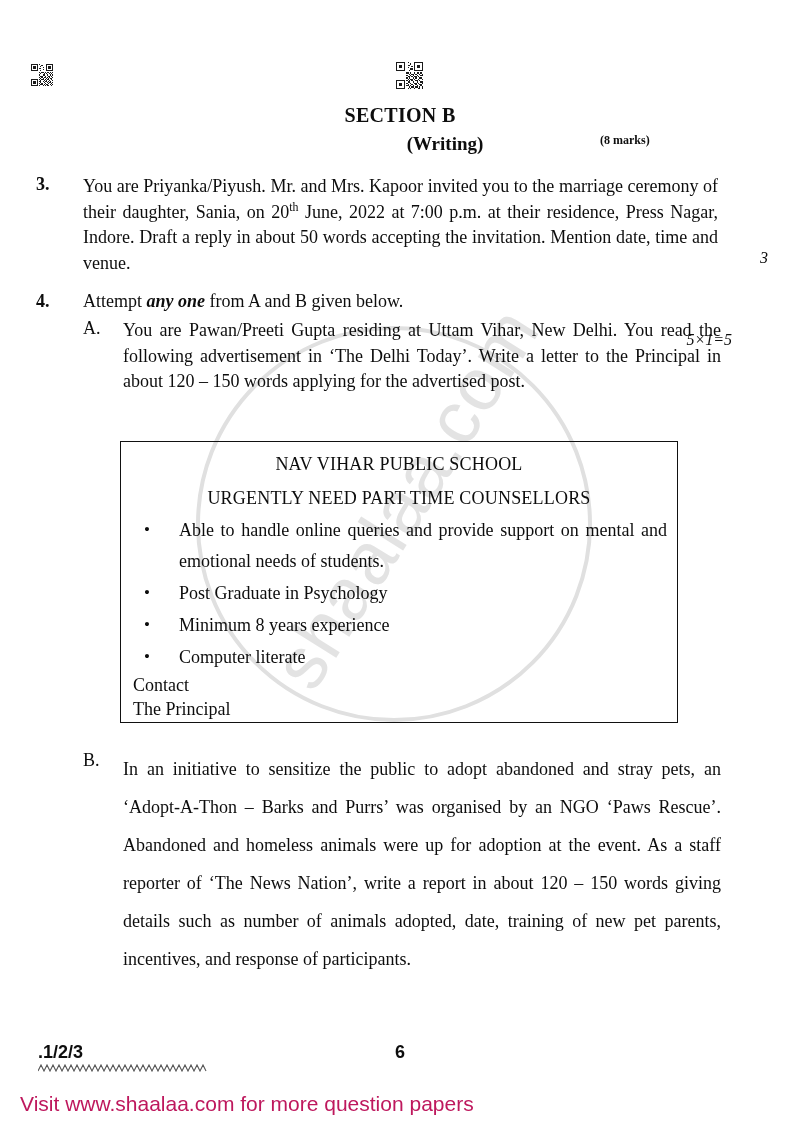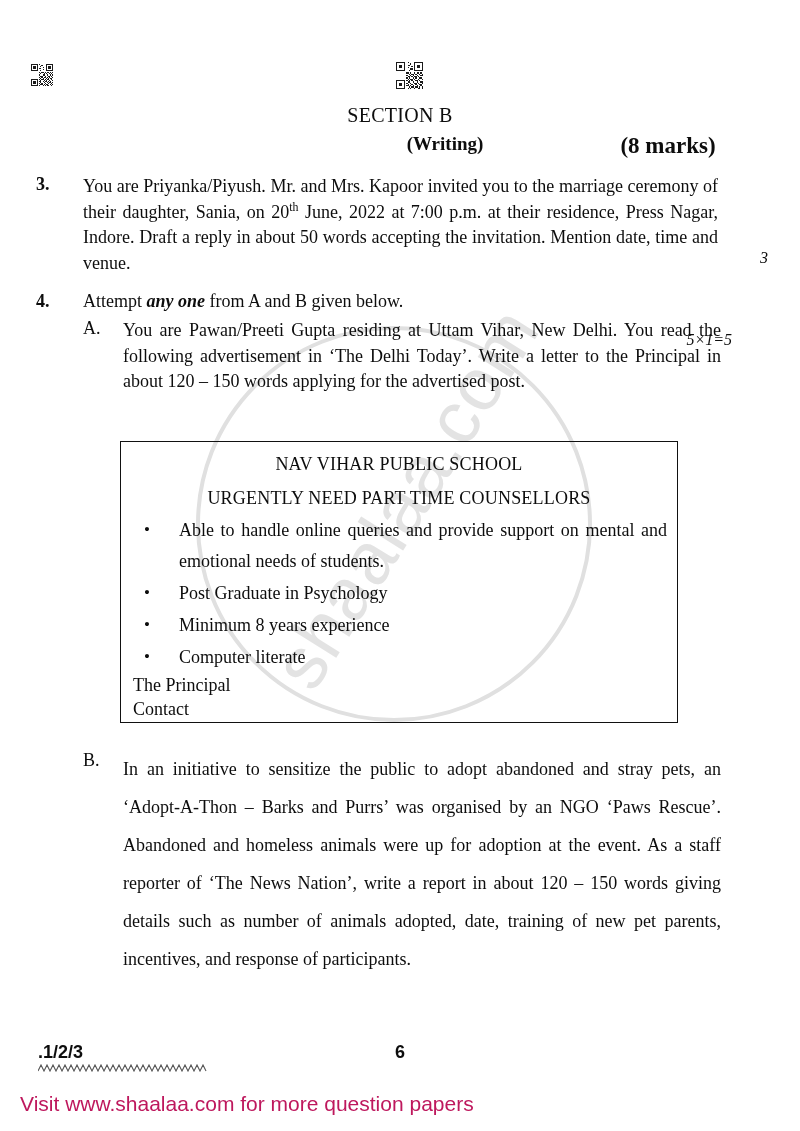--- a/index.html
+++ b/index.html
@@ -60,36 +60,36 @@
 
   
   .qr { image-rendering: pixelated; }
   #qr-left  { left: 31px;  top: 64px; }
   #qr-center{ left: 396px; top: 62px; }
 
   
   #section-title {
     left: 0; top: 104px; width: 800px;
     text-align: center;
-    font-weight: normal;
+    font-weight: bold;
     font-size: 20px;
     letter-spacing: 0.3px;
   }
   #writing-title {
     left: 0; top: 133px; width: 800px;
     text-align: center;
     font-weight: bold;
     font-size: 19px;
     padding-left: 45px;
   }
   #marks-badge {
-    left: 588px; top: 133px; width: 160px;
-    text-align: center;
-    font-weight: bold;
-    font-size: 23px;
+    left: 600px; top: 133px; width: 160px;
+    text-align: left;
+    font-weight: bold;
+    font-size: 12px;
   }
 
   
   .q-num {
     font-weight: bold;
     font-size: 18px;
   }
   .q-body {
     font-size: 18px;
     line-height: 25.5px;
@@ -401,22 +401,22 @@
 
     <div class="abs" id="ad-box">
       <div class="ad-line" id="ad-school">NAV VIHAR PUBLIC SCHOOL</div>
       <div class="ad-line" id="ad-headline">URGENTLY NEED PART TIME COUNSELLORS</div>
       <ul id="ad-list">
         <li>Able to handle online queries and provide support on mental and emotional needs of students.</li>
         <li>Post Graduate in Psychology</li>
         <li>Minimum 8 years experience</li>
         <li>Computer literate</li>
       </ul>
+      <div class="ad-contact">Contact</div>
       <div class="ad-contact">The Principal</div>
-      <div class="ad-contact">Contact</div>
     </div>
 
     <div class="abs" id="q4b-letter">B.</div>
     <div class="abs q-body" id="q4b-body">In an initiative to sensitize the public to adopt abandoned and stray pets, an ‘Adopt-A-Thon – Barks and Purrs’ was organised by an NGO ‘Paws Rescue’. Abandoned and homeless animals were up for adoption at the event. As a staff reporter of ‘The News Nation’, write a report in about 120 – 150 words giving details such as number of animals adopted, date, training of new pet parents, incentives, and response of participants.</div>
 
     <div class="abs" id="footer-code">.1/2/3</div>
     <svg class="abs" id="footer-squiggle" viewBox="0 0 170 12" preserveAspectRatio="none">
       <path d="M0 9 L3 3 L6 9 L9 3 L12 9 L15 3 L18 9 L21 3 L24 9 L27 3 L30 9 L33 3 L36 9 L39 3 L42 9 L45 3 L48 9 L51 3 L54 9 L57 3 L60 9 L63 3 L66 9 L69 3 L72 9 L75 3 L78 9 L81 3 L84 9 L87 3 L90 9 L93 3 L96 9 L99 3 L102 9 L105 3 L108 9 L111 3 L114 9 L117 3 L120 9 L123 3 L126 9 L129 3 L132 9 L135 3 L138 9 L141 3 L144 9 L147 3 L150 9 L153 3 L156 9 L159 3 L162 9 L165 3 L168 9" fill="none" stroke="#555" stroke-width="1.1"></path>
     </svg>
     <div class="abs" id="page-number">6</div>

